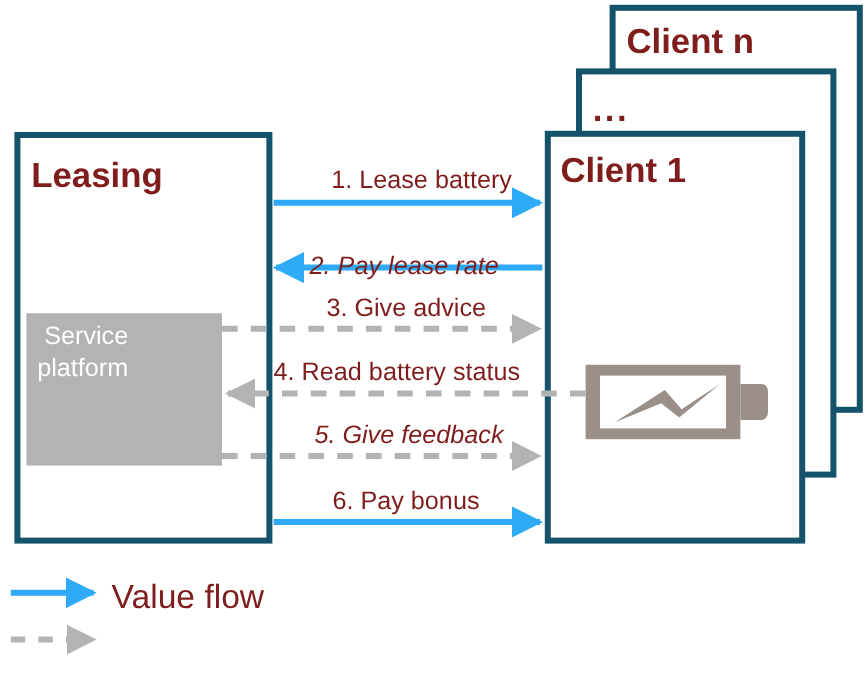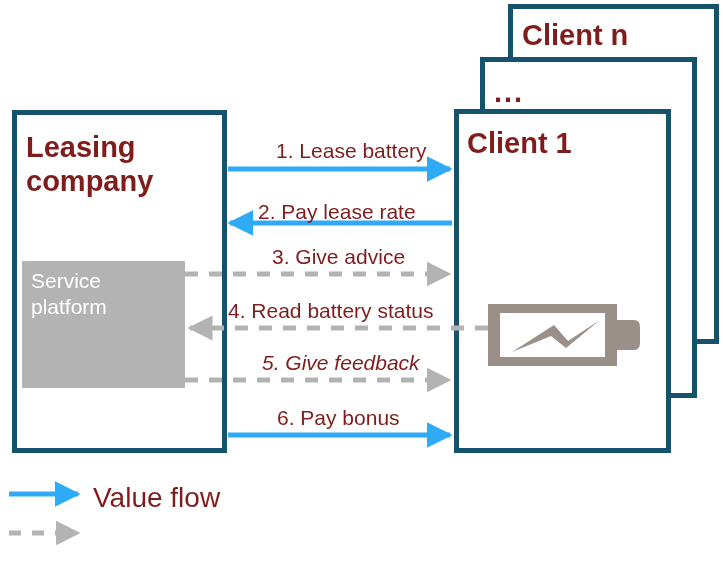--- a/index.html
+++ b/index.html
@@ -39,20 +39,21 @@
   }
   .legend-label {
     font-size: 28px;
     font-weight: normal;
   }
   .platform-label {
     font-size: 21px;
     color: #ffffff;
     line-height: 26px;
     font-weight: normal;
+    text-align: right;
   }
   .dots {
     font-size: 29px;
     font-weight: bold;
     letter-spacing: 2px;
   }
 </style>
 </head>
 <body>
 
@@ -96,36 +97,35 @@
     <line x1="185" y1="380" x2="449" y2="380" stroke="#b3b3b3" stroke-width="5" stroke-dasharray="13 11" marker-end="url(#arrow-grey)"></line>
 
     <line x1="228" y1="435" x2="450" y2="435" stroke="#2eaaf7" stroke-width="5" marker-end="url(#arrow-blue)"></line>
 
     <line x1="9" y1="494" x2="78" y2="494" stroke="#2eaaf7" stroke-width="5" marker-end="url(#arrow-blue)"></line>
     <line x1="9" y1="533" x2="78" y2="533" stroke="#b3b3b3" stroke-width="5" stroke-dasharray="12 11" marker-end="url(#arrow-grey)"></line>
   </svg>
 
   <div class="txt box-title" style="left:26px; top:130px;">
     <div>Leasing</div>
-    <div>company</div>
   </div>
 
   <div class="txt platform-label" style="left:31px; top:268px;">
     <div>Service</div>
     <div>platform</div>
   </div>
 
   <div class="txt box-title" style="left:522px; top:18px;">Client n</div>
 
   <div class="txt dots" style="left:494px; top:76px;">...</div>
 
   <div class="txt box-title" style="left:467px; top:126px;">Client 1</div>
 
   <div class="txt flow-label" style="left:276px; top:139px;">1. Lease battery</div>
-  <div class="txt flow-label" style="left:258px; top:200px;">2. Pay lease rate</div>
+  <div class="txt flow-label" style="left:258px; top:210px;font-style:italic;">2. Pay lease rate</div>
   <div class="txt flow-label" style="left:272px; top:245px;">3. Give advice</div>
   <div class="txt flow-label" style="left:228px; top:299px;">4. Read battery status</div>
   <div class="txt flow-label" style="left:262px; top:351px;font-style:italic;">5. Give feedback</div>
   <div class="txt flow-label" style="left:277px; top:406px;">6. Pay bonus</div>
 
   <div class="txt legend-label" style="left:93px; top:482px;">Value flow</div>
 
 </div>
 
 </body></html>

